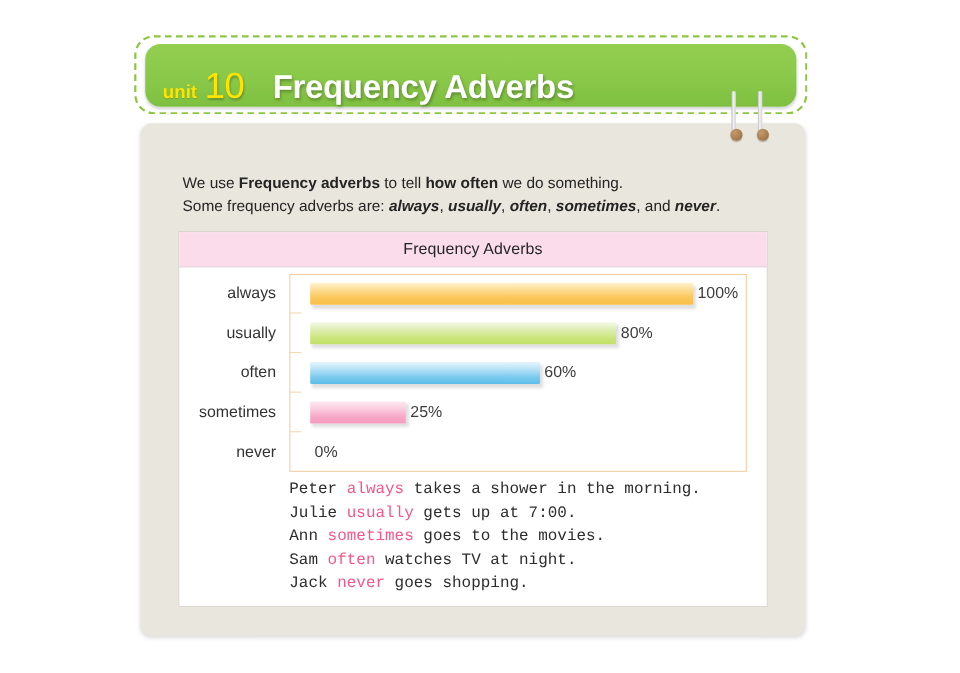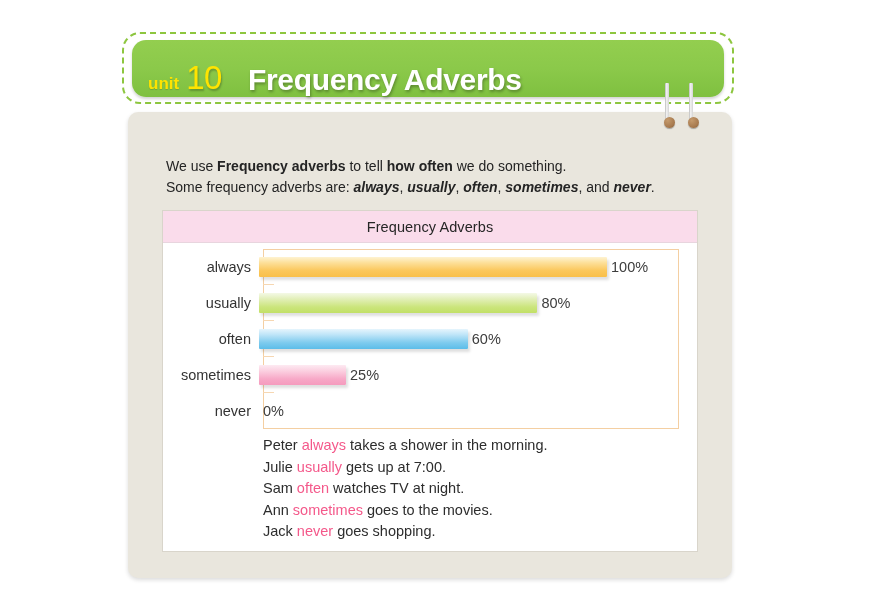--- a/index.html
+++ b/index.html
@@ -184,20 +184,21 @@
     font-size: 14.5px;
     color: #333333;
     box-sizing: border-box;
   }
   .bar-wrap {
     position: relative;
     flex: 1;
     height: 36px;
     display: flex;
     align-items: center;
+    margin-left: 23px;
   }
   .bar {
     height: 20px;
     border-radius: 1px;
     box-shadow: 2px 3px 3px rgba(0,0,0,0.13);
   }
   .bar-value {
     font-size: 14.5px;
     color: #3d3d3d;
     margin-left: 4px;
@@ -217,20 +218,21 @@
   }
 
   
   #examples {
     position: absolute;
     left: 100px;
     top: 224px;
     font-size: 14.5px;
     color: #2d2d2d;
     line-height: 21.5px;
+    font-family: Liberation Mono, monospace;
   }
   #examples .adv { color: #f4588a; }
 </style>
 </head>
 <body>
 
 <div id="header-zone"></div>
 
 <div id="unit-banner">
   <span id="unit-word">unit</span>
@@ -302,19 +304,19 @@
               <div class="bar never" style="width: 0px;"></div>
               <span class="bar-value">0%</span>
             </div>
           </div>
         </div>
     </div>
 
     <div id="examples">
         <div><span>Peter </span><span class="adv">always</span><span> takes a shower in the morning.</span></div>
         <div><span>Julie </span><span class="adv">usually</span><span> gets up at 7:00.</span></div>
+        <div><span>Ann </span><span class="adv">sometimes</span><span> goes to the movies.</span></div>
         <div><span>Sam </span><span class="adv">often</span><span> watches TV at night.</span></div>
-        <div><span>Ann </span><span class="adv">sometimes</span><span> goes to the movies.</span></div>
         <div><span>Jack </span><span class="adv">never</span><span> goes shopping.</span></div>
       </div>
 
   </div>
 </div>
 
 </body></html>

